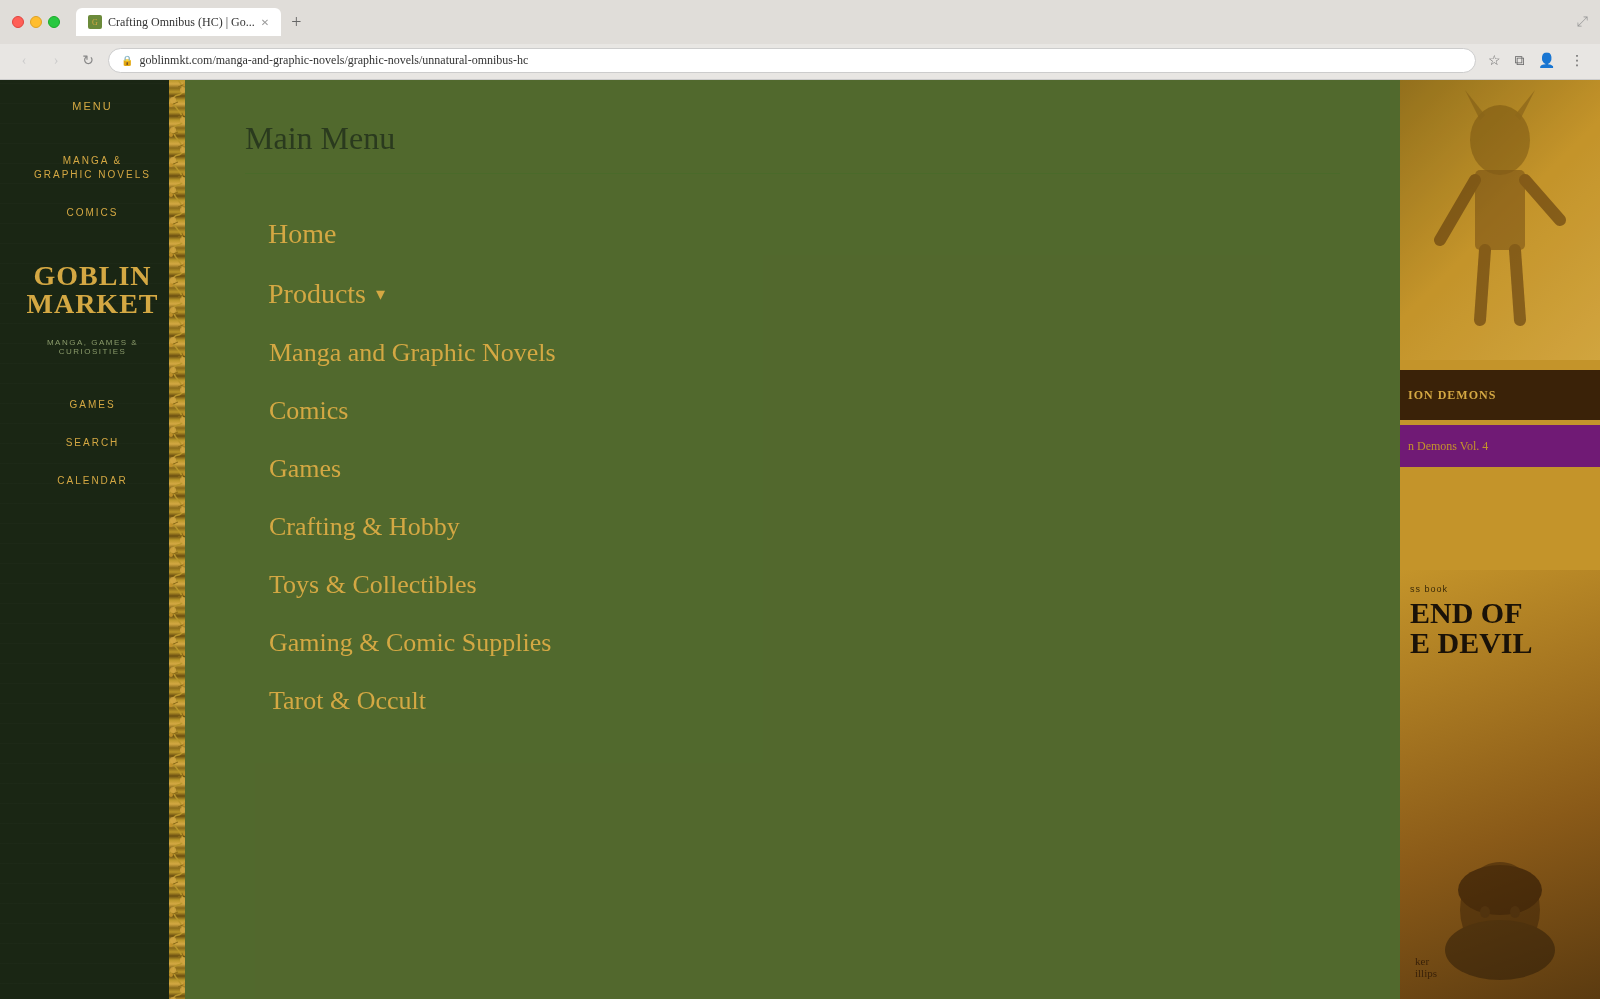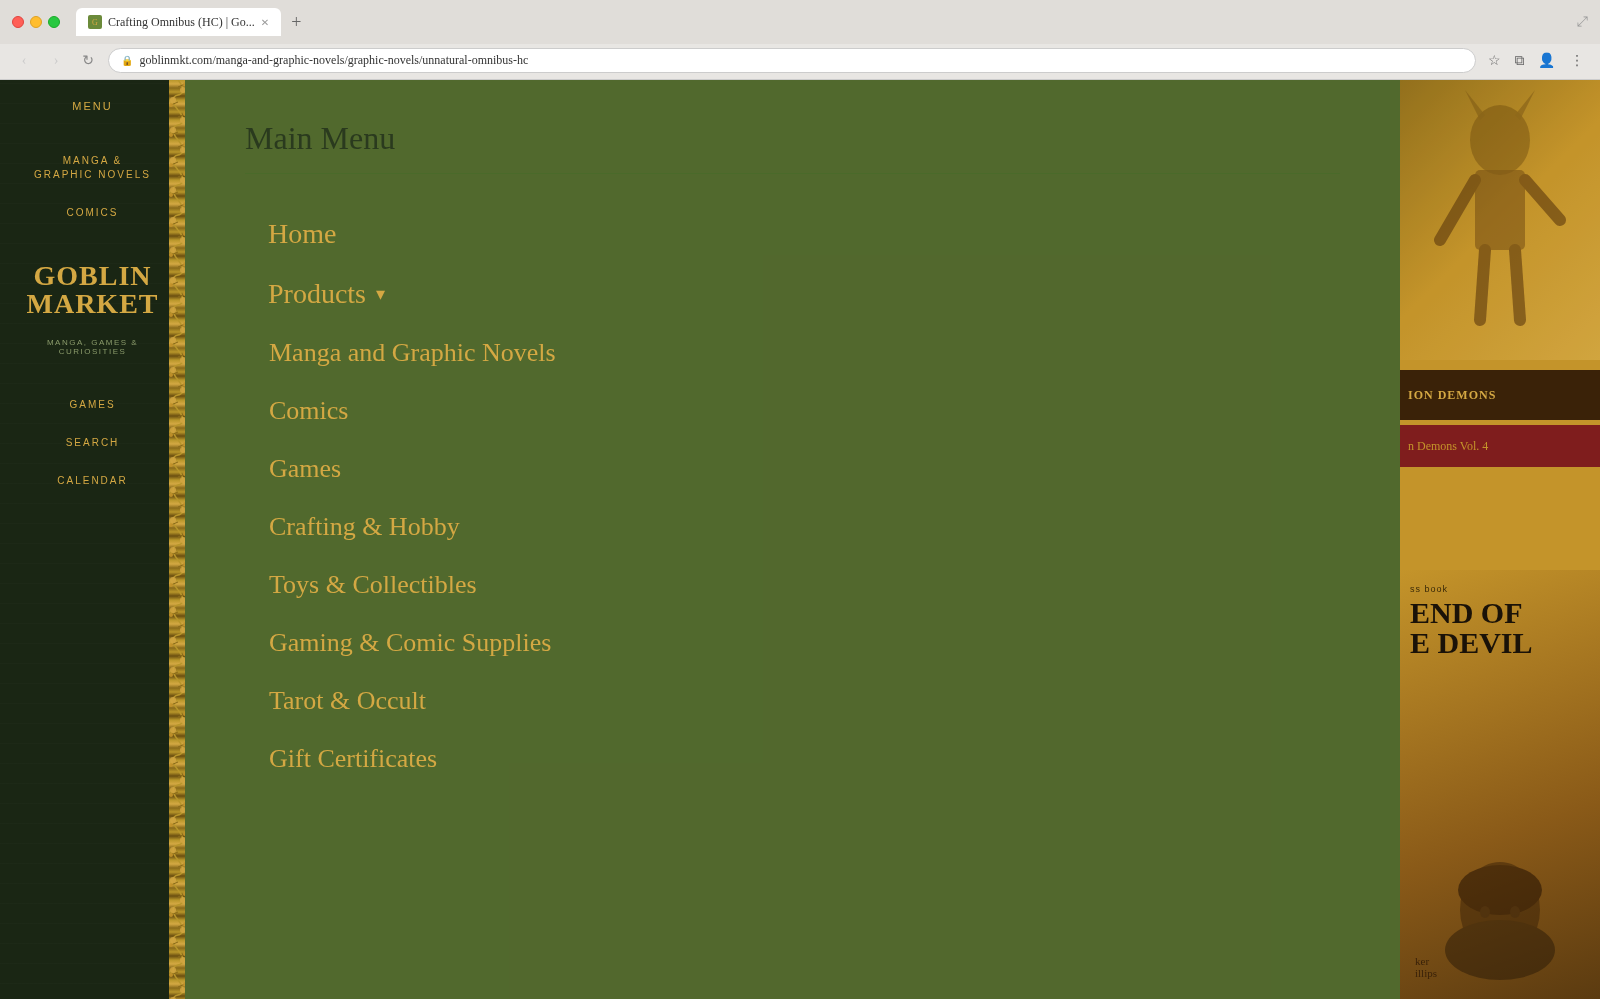--- a/index.html
+++ b/index.html
@@ -346,21 +346,20 @@
         </span>
       </div>
 
       <a class="sub-menu-item">Manga and Graphic Novels</a>
       <a class="sub-menu-item">Comics</a>
       <a class="sub-menu-item">Games</a>
       <a class="sub-menu-item">Crafting &amp; Hobby</a>
       <a class="sub-menu-item">Toys &amp; Collectibles</a>
       <a class="sub-menu-item">Gaming &amp; Comic Supplies</a>
       <a class="sub-menu-item">Tarot &amp; Occult</a>
-      <a class="sub-menu-item">Gift Certificates</a>
     </div>
   </div>
 
   <div class="right-panel">
 
     <div style="position:absolute;top:0;left:0;right:0;height:280px;background:linear-gradient(135deg,#8a6a1a,#c4942a,#d4a843);opacity:0.85;">
       <svg width="200" height="280" xmlns="http://www.w3.org/2000/svg" opacity="0.6">
 
         <ellipse cx="100" cy="60" rx="30" ry="35" fill="#5a3a08" opacity="0.7"></ellipse>
         <rect x="75" y="90" width="50" height="80" rx="5" fill="#4a2808" opacity="0.7"></rect>
@@ -371,21 +370,21 @@
 
         <path d="M80,40 L65,10 L85,35" fill="#6a4a10" opacity="0.8"></path>
         <path d="M120,40 L135,10 L115,35" fill="#6a4a10" opacity="0.8"></path>
       </svg>
     </div>
 
     <div style="position:absolute;top:290px;left:0;right:0;height:50px;background:#3a2208;display:flex;align-items:center;padding:0 8px;">
       <span style="color:#d4a843;font-size:12px;font-weight:bold;font-family:Georgia,serif;letter-spacing:1px;">ION DEMONS</span>
     </div>
 
-    <div style="position:absolute;top:345px;left:0;right:0;height:42px;background:#7f1d1d;display:flex;align-items:center;padding:16px 8px;">
+    <div style="position:absolute;top:345px;left:0;right:0;height:42px;background:#701a75;display:flex;align-items:center;padding:16px 8px;">
       <span style="color:#c4942a;font-size:12px;font-family:Georgia,serif;">n Demons Vol. 4</span>
     </div>
 
     <div style="position:absolute;top:490px;left:0;right:0;bottom:0;background:linear-gradient(160deg,#c4942a 0%,#8a5a18 60%,#5a3a10 100%);">
       <div style="padding:14px 10px;">
         <div style="font-size:9px;color:#3a2a08;letter-spacing:1px;font-family:Arial,sans-serif;margin-bottom:4px;">ss book</div>
         <div style="font-size:30px;font-weight:bold;color:#1a1208;font-family:Georgia,serif;line-height:1.0;">
           <span>END OF</span><br>
           <span>E DEVIL</span>
         </div>

